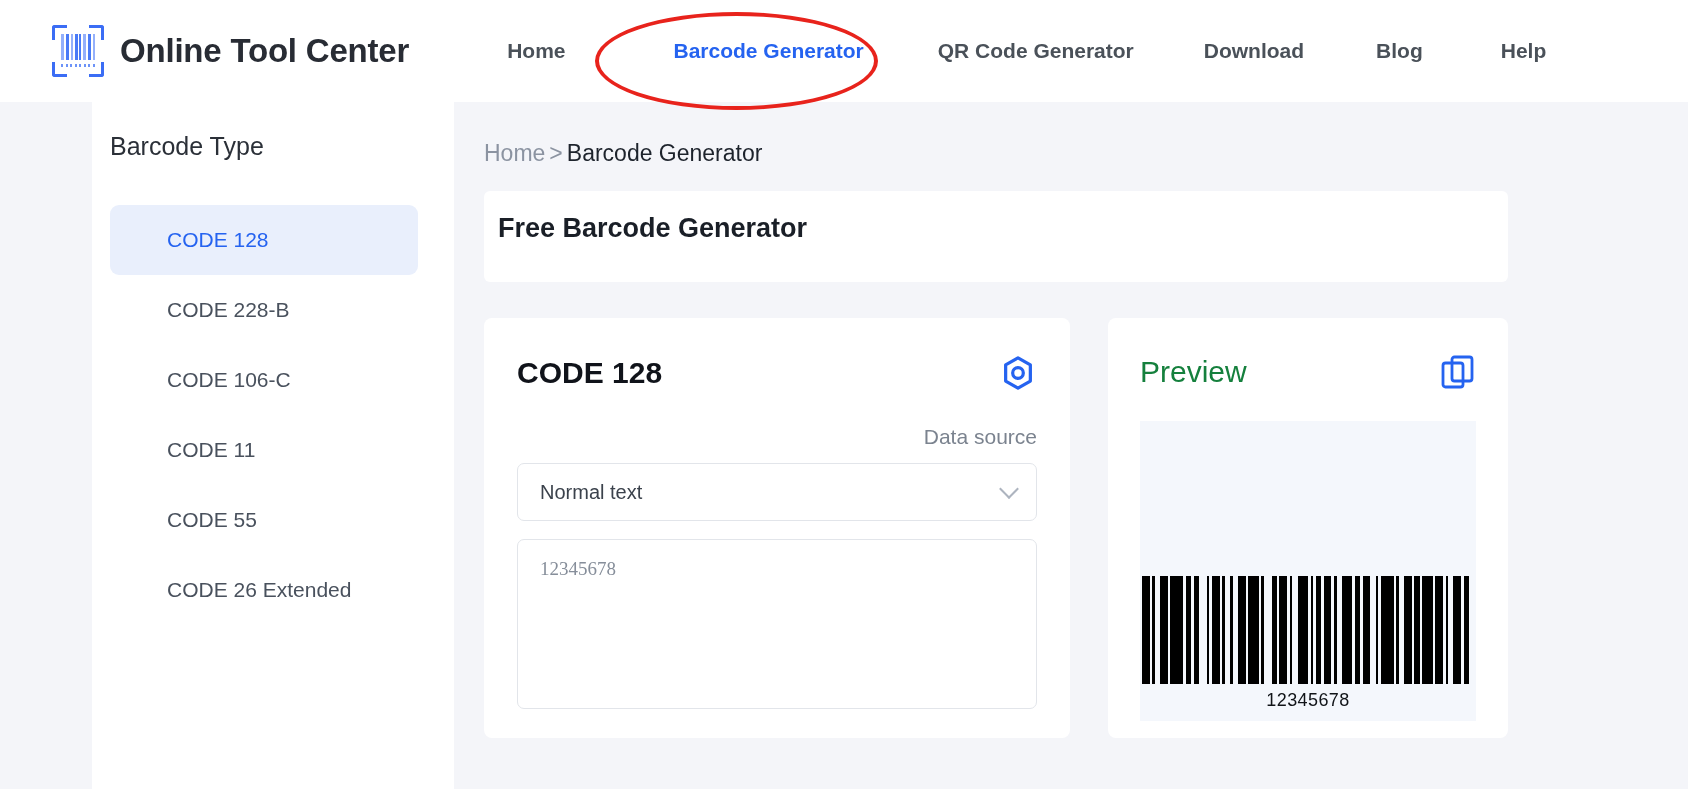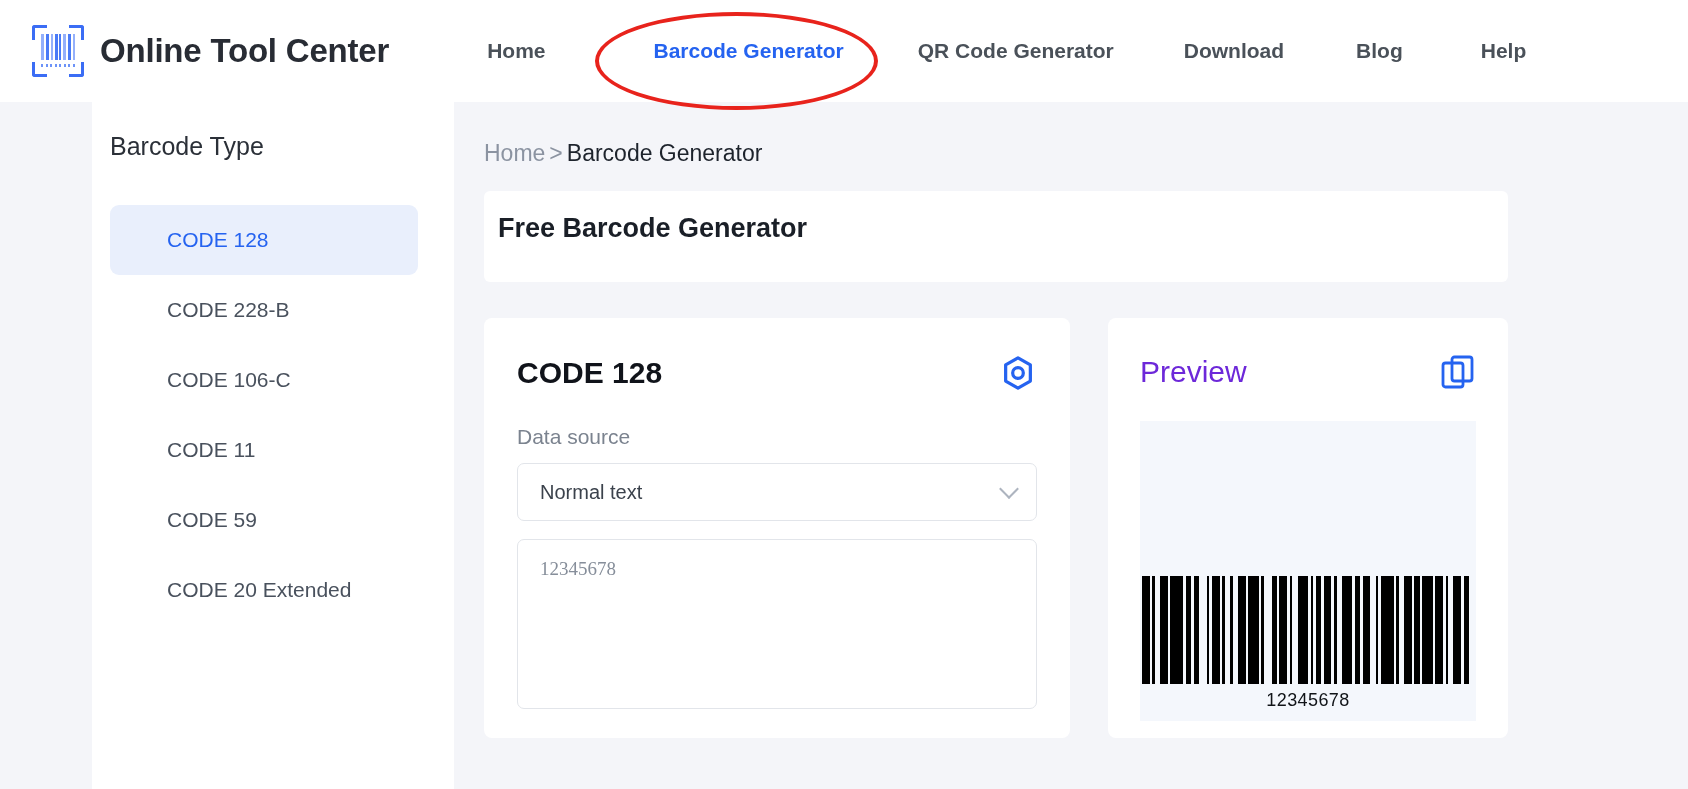--- a/index.html
+++ b/index.html
@@ -10,20 +10,21 @@
     overflow: hidden;
   }
   .page { position: relative; width: 1688px; height: 789px; background: #f4f5f9; }
 
   
   .header {
     position: absolute; top: 0; left: 0; width: 1688px; height: 102px;
     background: #ffffff;
     display: flex; align-items: center;
     z-index: 5;
+    padding-left: 20px;
   }
   .brand { display: flex; align-items: center; margin-left: 30px; }
   .logo-mark {
     position: relative; width: 56px; height: 56px; margin-right: 14px;
     flex: 0 0 56px;
   }
   .logo-mark .corner {
     position: absolute; width: 15px; height: 15px; border: 3px solid #3b6df5;
   }
   .logo-mark .tl { top: 2px; left: 2px; border-right: none; border-bottom: none; border-radius: 3px 0 0 0; }
@@ -117,26 +118,26 @@
 
   .cards { display: flex; gap: 38px; }
   .card {
     background: #ffffff; border-radius: 8px;
   }
   .card-form { width: 586px; height: 420px; padding: 36px 33px 0 33px; }
   .card-preview { width: 400px; height: 420px; padding: 36px 32px 0 32px; }
 
   .card-head { display: flex; align-items: center; justify-content: space-between; }
   .card-title-strong { font-size: 30px; font-weight: bold; color: #10131a; }
-  .card-title-light { font-size: 30px; color: #6d28d9; font-weight: normal; }
+  .card-title-light { font-size: 30px; color: #15803d; font-weight: normal; }
 
   .icon-hex { width: 38px; height: 38px; cursor: pointer; }
   .icon-copy { width: 36px; height: 36px; cursor: pointer; }
 
-  .field-label { font-size: 21px; color: #7b838f; margin: 33px 0 14px 0; }
+  .field-label { font-size: 21px; color: #7b838f; margin: 33px 0 14px 0; text-align: right; }
   .select-box {
     height: 58px; border: 1px solid #e2e5ea; border-radius: 7px;
     display: flex; align-items: center; justify-content: space-between;
     padding: 0 20px 0 22px; cursor: pointer;
   }
   .select-value { font-size: 20px; color: #3b424c; }
   .chev-down {
     width: 14px; height: 14px; border-right: 2px solid #adb4bf; border-bottom: 2px solid #adb4bf;
     transform: rotate(45deg); margin-bottom: 6px;
   }
@@ -206,22 +207,22 @@
 
     <div class="sidebar">
       <div class="sidebar-title">Barcode Type</div>
 
 
       <div class="type-list">
         <div class="type-item selected">CODE 128</div>
         <div class="type-item">CODE 228-B</div>
         <div class="type-item">CODE 106-C</div>
         <div class="type-item">CODE 11</div>
-        <div class="type-item">CODE 59</div>
-        <div class="type-item">CODE 20 Extended</div>
+        <div class="type-item">CODE 55</div>
+        <div class="type-item">CODE 26 Extended</div>
       </div>
     </div>
 
     <div class="main">
 
       <div class="breadcrumb">
         <span class="crumb-home">Home</span><span class="crumb-sep">&gt;</span><span class="crumb-current">Barcode Generator</span>
       </div>
 
       <div class="banner">

